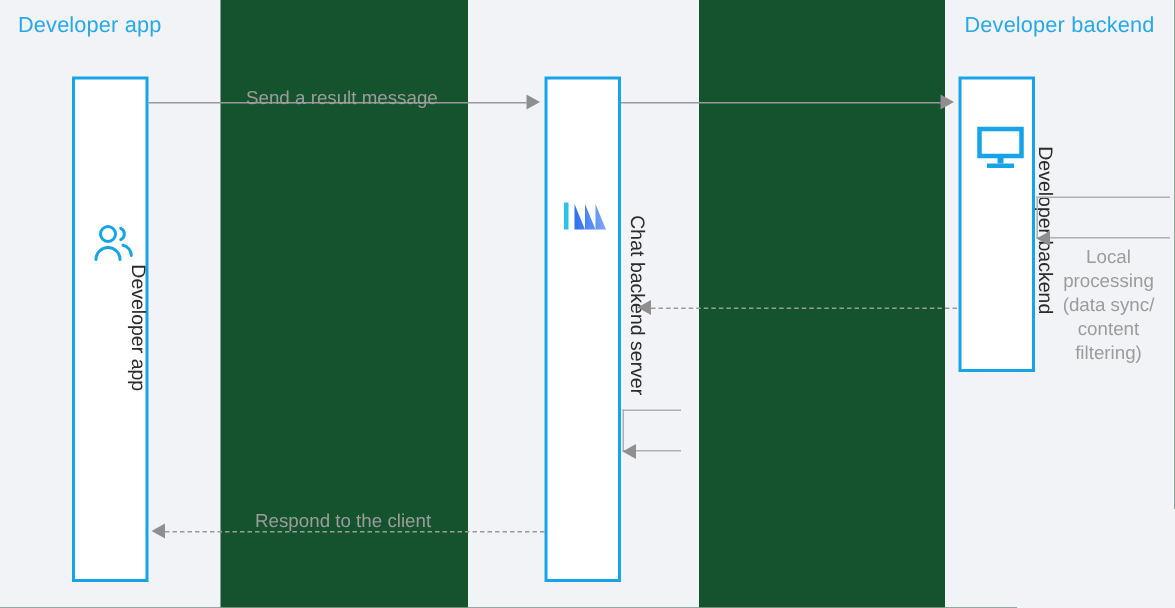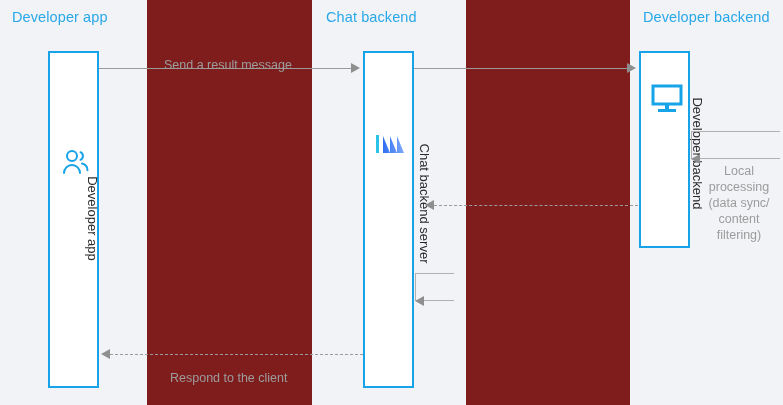--- a/index.html
+++ b/index.html
@@ -11,21 +11,21 @@
     width: 783px;
     height: 405px;
     background: #ffffff;
     font-family: "Liberation Sans", sans-serif;
     overflow: hidden;
   }
   #diagram {
     position: relative;
     width: 783px;
     height: 405px;
-    background: #7f1d1d;
+    background: #14532d;
   }
 
   
   .band {
     position: absolute;
     top: 0;
     height: 405px;
     background: #f2f3f7;
   }
   #band-dev-app    { left: 0px;   width: 147px; }
@@ -142,21 +142,20 @@
 </head>
 <body>
 
 <div id="diagram">
 
   <div class="band" id="band-dev-app"></div>
   <div class="band" id="band-chat"></div>
   <div class="band" id="band-dev-back"></div>
 
   <div class="col-title" id="title-dev-app">Developer app</div>
-  <div class="col-title" id="title-chat">Chat backend</div>
   <div class="col-title" id="title-dev-back">Developer backend</div>
 
   <div class="lifeline" id="lifeline-dev-app">
     <div class="lifeline-icon" id="icon-dev-app">
       <svg width="28" height="26" viewBox="0 0 28 26" aria-hidden="true">
         <circle cx="10" cy="7" r="5" fill="none" stroke="#17a3e8" stroke-width="2"></circle>
         <path d="M2 24 a8 8 0 0 1 16 0" fill="none" stroke="#17a3e8" stroke-width="2" stroke-linecap="round"></path>
         <path d="M18.5 3.2 a4.2 4.2 0 0 1 0 7.6" fill="none" stroke="#17a3e8" stroke-width="2" stroke-linecap="round"></path>
         <path d="M20 14.5 a7 7 0 0 1 5.5 6.8" fill="none" stroke="#17a3e8" stroke-width="2" stroke-linecap="round"></path>
       </svg>
@@ -211,15 +210,15 @@
 content filtering)</div>
 
   <div class="msg-line dashed" style="left:434px; top:205px; width:204px;"></div>
   <div class="arrowhead left" style="left:425px; top:200px;"></div>
 
   <div class="self-loop left-open" style="left:415px; top:273px; width:39px; height:28px;"></div>
   <div class="arrowhead left" style="left:415px; top:296px;"></div>
 
   <div class="msg-line dashed" style="left:110px; top:354px; width:253px;"></div>
   <div class="arrowhead left" style="left:101px; top:349px;"></div>
-  <div class="msg-label" style="left:170px; top:339px;margin-top:31px;">Respond to the client</div>
+  <div class="msg-label" style="left:170px; top:339px;">Respond to the client</div>
 
 </div>
 
 </body></html>

